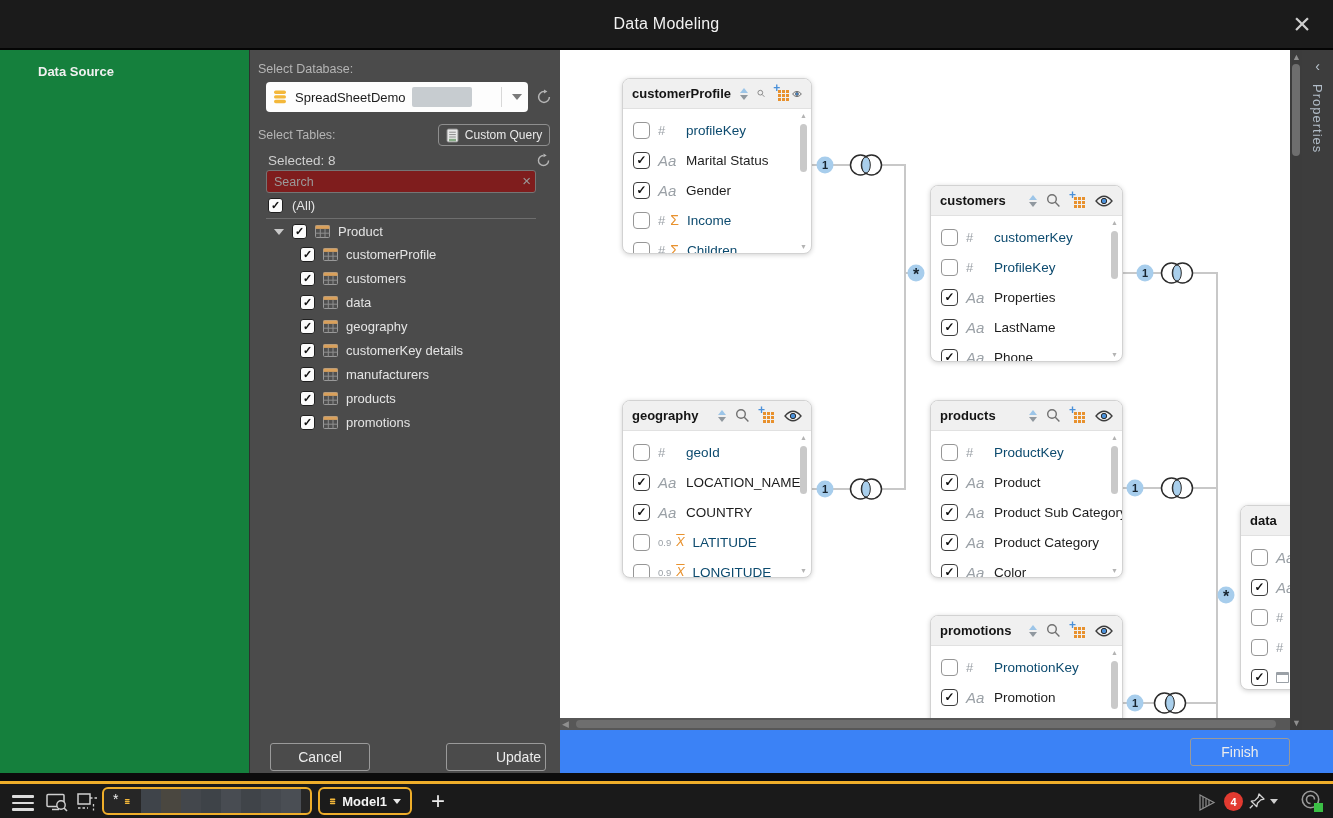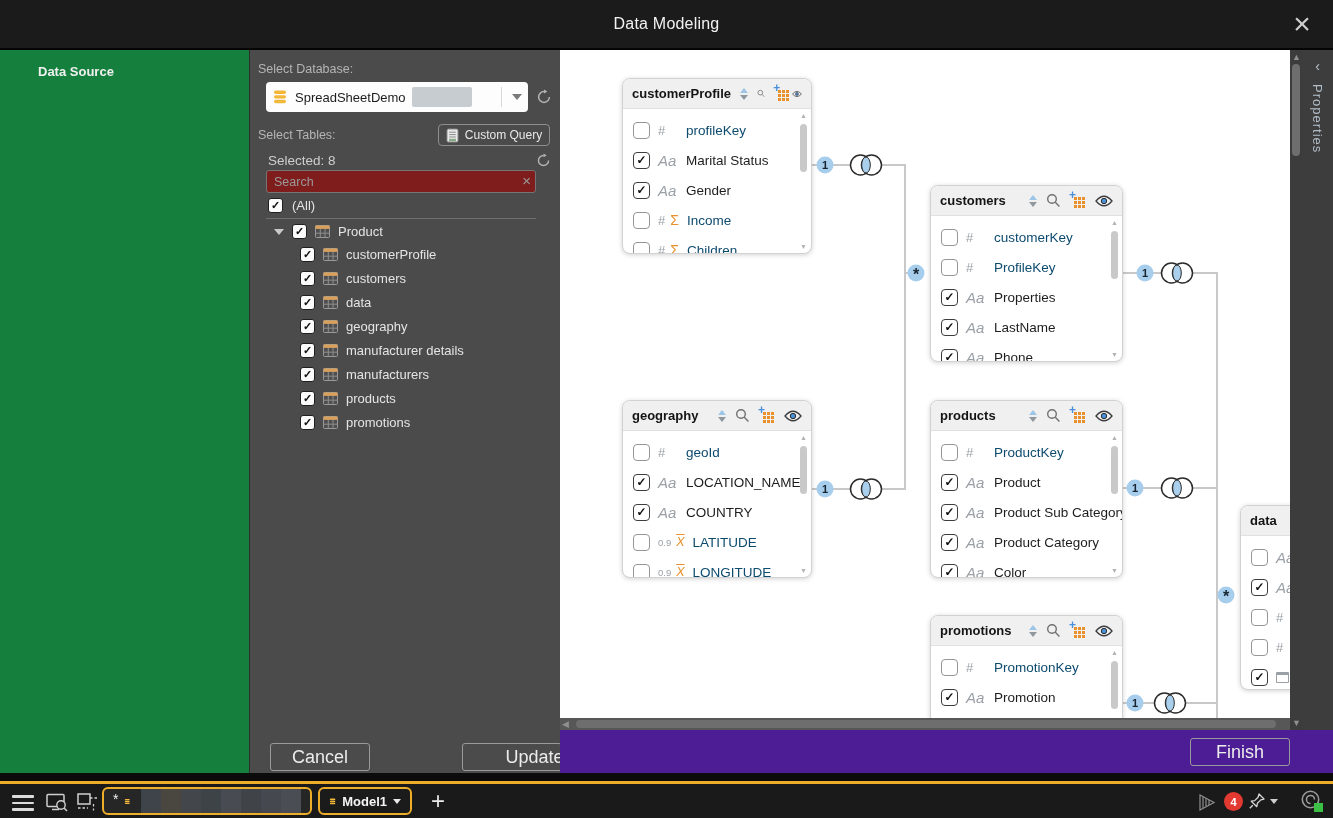--- a/index.html
+++ b/index.html
@@ -44,23 +44,23 @@
          display:inline-flex; align-items:center; justify-content:center; flex:0 0 auto; cursor:pointer; }
   .cbx.checked::after { content:"✓"; font-size:11px; font-weight:bold; color:#101010; line-height:1; }
   #all-row { position:absolute; left:18px; top:148px; display:flex; align-items:center; gap:9px; color:#e4e4e4; font-size:13px; }
   #tree-divider { position:absolute; left:16px; top:168px; width:270px; height:0; border-top:1px solid #6e6e6e; }
   #tree-root-row { position:absolute; left:24px; top:174px; display:flex; align-items:center; gap:8px; color:#e4e4e4; font-size:13px; cursor:pointer; }
   .expander { width:0; height:0; border-left:5px solid transparent; border-right:5px solid transparent; border-top:6px solid #c9c9c9; }
   #tables-tree-children { position:absolute; left:50px; top:192px; }
   .tree-row { display:flex; align-items:center; gap:8px; height:24px; color:#e4e4e4; font-size:13px; cursor:pointer; }
   .tree-label { color:#e4e4e4; }
   .btn-outline { position:absolute; width:100px; height:28px; border:1px solid #9a9a9a; border-radius:3px; background:transparent;
-                 color:#ececec; font-size:18px; display:flex; align-items:center; justify-content:center; cursor:pointer; }
+                 color:#ececec; font-size:14px; display:flex; align-items:center; justify-content:center; cursor:pointer; }
   #btn-cancel { left:20px; top:693px; }
-  #btn-update { left:212px; top:693px;padding-left:45px; }
+  #btn-update { left:196px; top:693px;padding-left:45px; }
 
   
   #canvas { position:absolute; left:560px; top:50px; width:730px; height:668px; background:#ffffff; overflow:hidden; }
   .table-card { position:absolute; background:#fff; border:1px solid #d2d2d2; border-radius:8px;
                 box-shadow:0 1px 5px rgba(0,0,0,.18); overflow:hidden; }
   .card-header { height:30px; background:#f0f0f0; border-bottom:1px solid #e1e1e1; display:flex; align-items:center;
                  padding:0 9px; gap:9px; cursor:move; }
   .card-title { font-size:13px; font-weight:bold; color:#141414; margin-right:auto; white-space:nowrap; }
   .icon-sort { display:inline-flex; flex-direction:column; gap:2px; cursor:pointer; }
   .tri-up { width:0; height:0; border-left:4.5px solid transparent; border-right:4.5px solid transparent; border-bottom:5px solid #9cc5e8; }
@@ -99,21 +99,21 @@
   
   #canvas-hscroll { position:absolute; left:560px; top:718px; width:730px; height:12px; background:#575757; }
   #canvas-hscroll .harrow { position:absolute; left:2px; top:1px; color:#8f8f8f; font-size:9px; }
   #canvas-hscroll .hthumb { position:absolute; left:16px; top:2px; width:1254px; max-width:700px; height:8px; background:#6e6e6e; border-radius:4px; }
   #canvas-vscroll { position:absolute; left:1290px; top:50px; width:12px; height:680px; background:#3c3c3c; }
   #canvas-vscroll .varrow { position:absolute; top:2px; left:2px; color:#8f8f8f; font-size:9px; }
   #canvas-vscroll .varrow.down { top:auto; bottom:2px; }
   #canvas-vscroll .vthumb { position:absolute; left:2px; top:14px; width:8px; height:92px; background:#6e6e6e; border-radius:4px; }
 
   
-  #footer { position:absolute; left:560px; top:730px; width:773px; height:43px; background:#4c1d95;text-decoration:underline; }
+  #footer { position:absolute; left:560px; top:730px; width:773px; height:43px; background:#3b82f6;text-decoration:underline; }
   #btn-finish { left:630px; top:8px; }
   #props-strip { position:absolute; left:1302px; top:50px; width:31px; height:680px; background:#3d3d3d; }
   #props-collapse { color:#b9c3cd; font-size:14px; text-align:center; margin-top:8px; cursor:pointer; }
   .props-label { writing-mode:vertical-rl; color:#b2bdc8; font-size:13px; margin:10px auto 0 auto; display:block; width:max-content; letter-spacing:1px; }
 
   
   #black-strip { position:absolute; left:0; top:773px; width:1333px; height:8px; background:#0c0c0c; }
   #taskbar { position:absolute; left:0; top:781px; width:1333px; height:37px; background:#1a1a1a; border-top:3px solid #efae2a; }
   .tb-icon { position:absolute; top:7px; cursor:pointer; }
   #hamburger { left:12px; top:11px; width:22px; }
@@ -268,21 +268,21 @@
 
   <div class="tree-row">
     <span class="cbx checked"></span>
     <svg width="15" height="13" viewBox="0 0 15 13">
       <rect x="0.5" y="0.5" width="14" height="12" rx="1" fill="#4f4f4f" stroke="#9a9a9a"></rect>
       <rect x="0.5" y="0.5" width="14" height="3.4" fill="#d9a05b"></rect>
       <line x1="5.3" y1="3.9" x2="5.3" y2="12.5" stroke="#8f8f8f"></line>
       <line x1="10" y1="3.9" x2="10" y2="12.5" stroke="#8f8f8f"></line>
       <line x1="0.5" y1="8.2" x2="14.5" y2="8.2" stroke="#8f8f8f"></line>
     </svg>
-    <span class="tree-label">manufacturer details</span>
+    <span class="tree-label">customerKey details</span>
   </div>
 
   <div class="tree-row">
     <span class="cbx checked"></span>
     <svg width="15" height="13" viewBox="0 0 15 13">
       <rect x="0.5" y="0.5" width="14" height="12" rx="1" fill="#4f4f4f" stroke="#9a9a9a"></rect>
       <rect x="0.5" y="0.5" width="14" height="3.4" fill="#d9a05b"></rect>
       <line x1="5.3" y1="3.9" x2="5.3" y2="12.5" stroke="#8f8f8f"></line>
       <line x1="10" y1="3.9" x2="10" y2="12.5" stroke="#8f8f8f"></line>
       <line x1="0.5" y1="8.2" x2="14.5" y2="8.2" stroke="#8f8f8f"></line>

